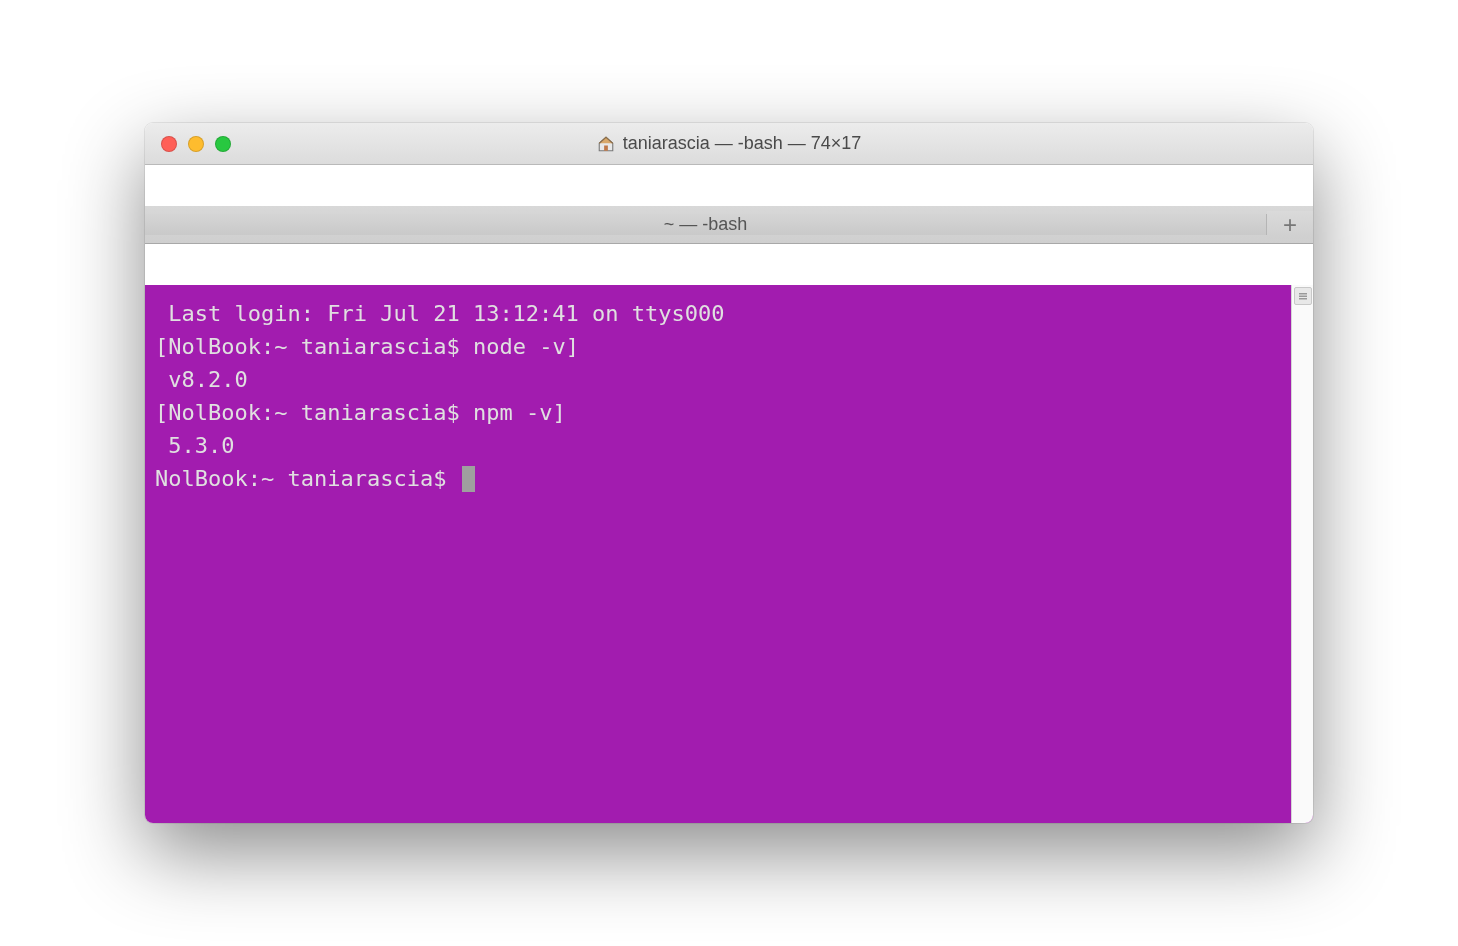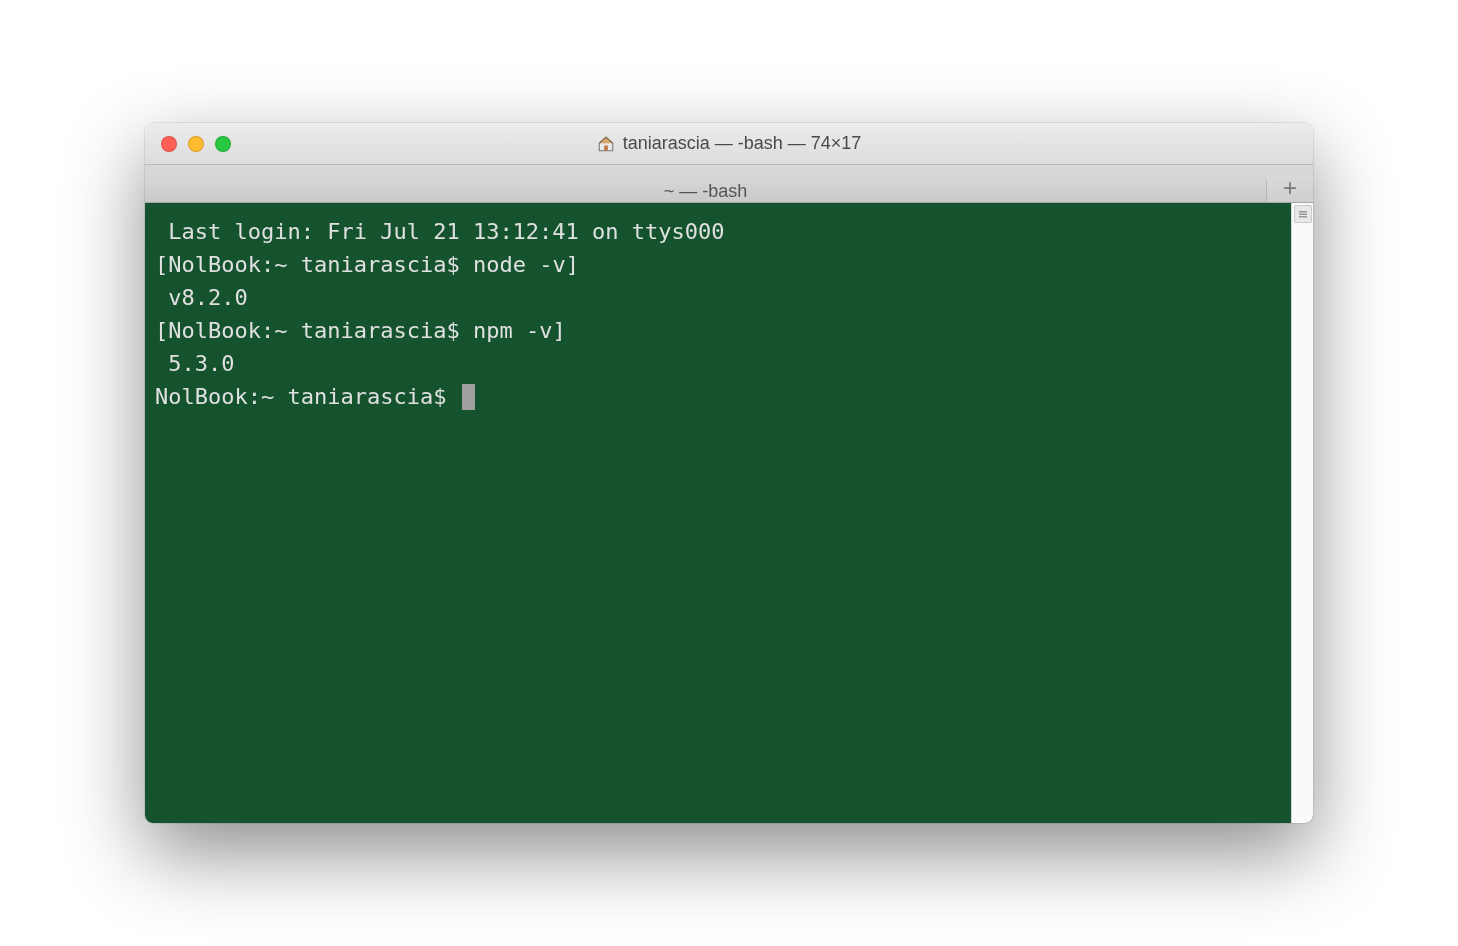--- a/index.html
+++ b/index.html
@@ -18,20 +18,21 @@
     }
     .window {
       width: 1168px;
       height: 700px;
       background: #ffffff;
       border-radius: 8px;
       box-shadow: 0 30px 80px rgba(0,0,0,0.45), 0 0 0 1px rgba(0,0,0,0.08);
       overflow: hidden;
       display: flex;
       flex-direction: column;
+      gap: 41px;
     }
     .titlebar {
       height: 42px;
       background: linear-gradient(to bottom, #ececec, #dcdcdc);
       border-bottom: 1px solid #b9b9b9;
       display: flex;
       align-items: center;
       position: relative;
     }
     .traffic-lights {
@@ -63,21 +64,21 @@
     .home-icon svg {
       width: 18px;
       height: 18px;
       display: block;
     }
     .tabbar {
       height: 38px;
       background: linear-gradient(to bottom, #d8d8d8, #cfcfcf);
       border-bottom: 1px solid #a8a8a8;
       display: flex;
-      align-items: flex-end;
+      align-items: center;
     }
     .tab {
       flex: 1;
       display: flex;
       align-items: center;
       justify-content: center;
       color: #555;
       font-size: 18px;
       border-right: 1px solid #b5b5b5;
       background: linear-gradient(to bottom, #d5d5d5, #c9c9c9);
@@ -88,21 +89,21 @@
       align-items: center;
       justify-content: center;
       background: linear-gradient(to bottom, #dadada, #cfcfcf);
       color: #777;
       font-size: 24px;
       font-weight: 300;
       cursor: pointer;
     }
     .terminal-body {
       flex: 1;
-      background: #14532d;
+      background: #a21caf;
       display: flex;
       position: relative;
     }
     .terminal-content {
       flex: 1;
       padding: 12px 10px;
       font-family: "Menlo", "Monaco", "Consolas", monospace;
       font-size: 22px;
       line-height: 1.5;
       color: #e0e0e0;

